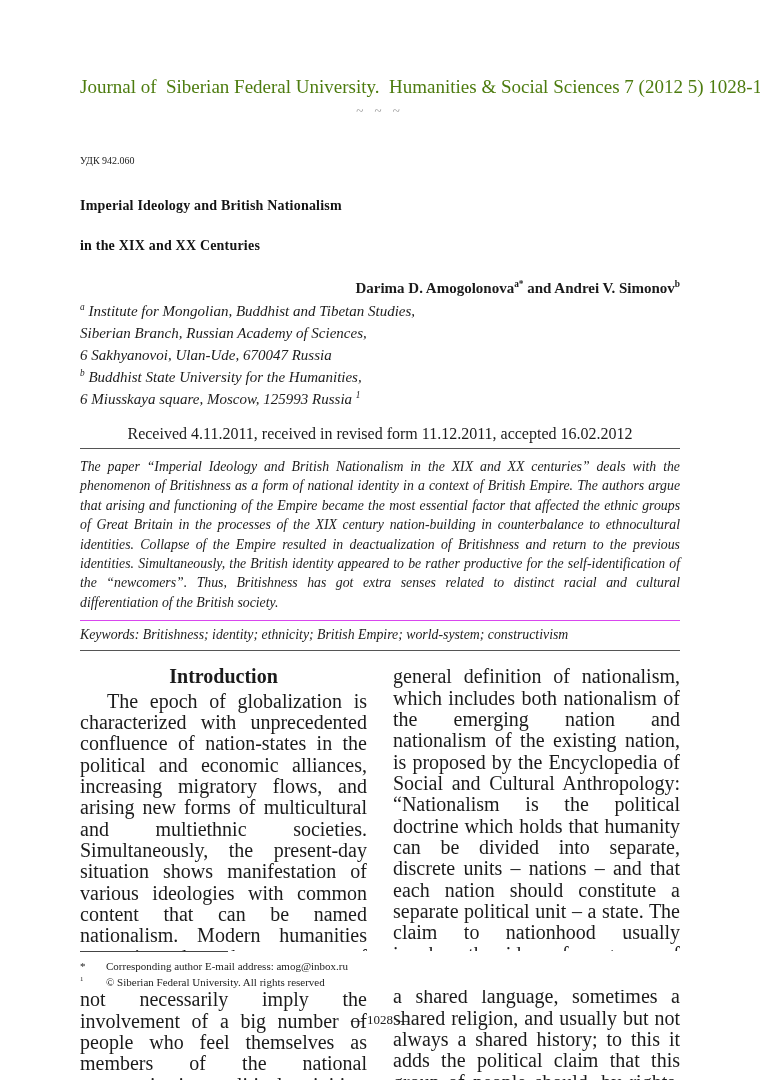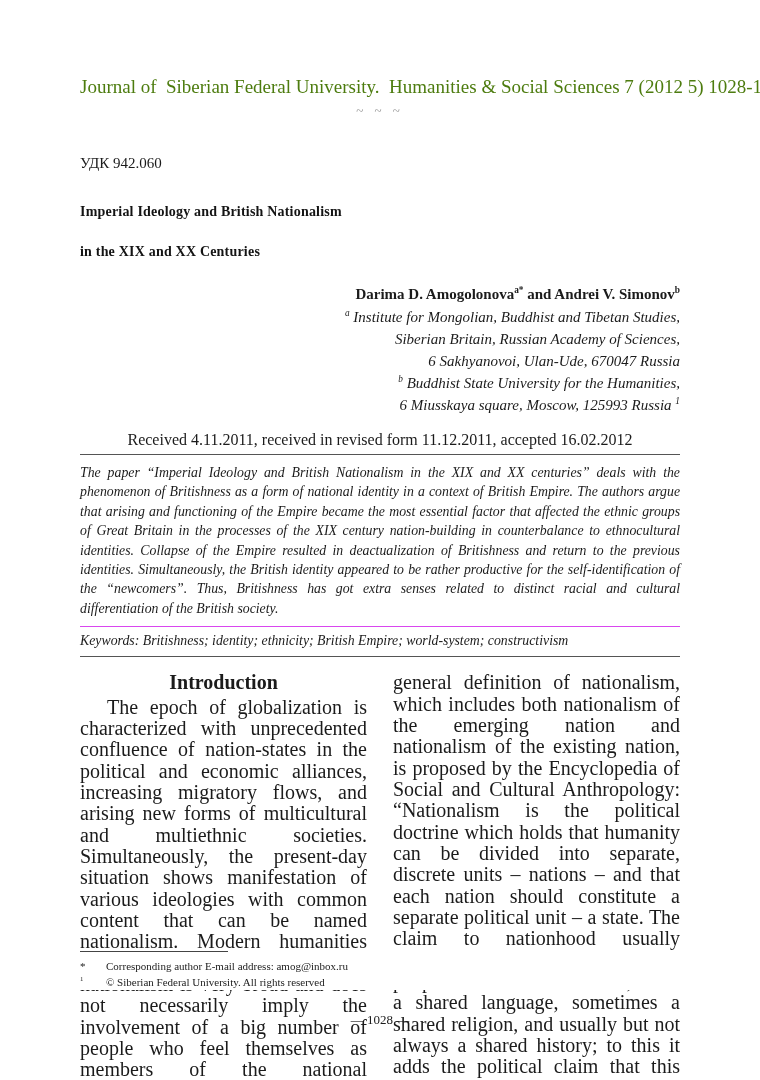--- a/index.html
+++ b/index.html
@@ -10,24 +10,24 @@
     height: 1080px;
     margin: 0 auto;
     background: #ffffff;
     font-family: "Liberation Serif", "DejaVu Serif", serif;
     color: #1b1b1b;
     overflow: hidden;
   }
   .content { position: absolute; left: 80px; top: 0; width: 600px; }
   .journal-header { margin-top: 76px; text-align: right; font-size: 19px; white-space: pre; color: #4d7c0f; }
   .tilde-sep { text-align: center; font-size: 13px; color: #8f8f8f; letter-spacing: 4px; margin-top: 5px; }
-  .udk { margin-top: 36px; font-size: 15px; }
+  .udk { margin-top: 36px; font-size: 10px; }
   .article-title { margin-top: 20px; font-size: 14px; font-weight: bold; line-height: 40px; letter-spacing: 0.2px; color: #141414; }
   .authors-line { margin-top: 14px; text-align: right; font-weight: bold; font-size: 15px; }
-  .affiliation { text-align: right; font-style: italic; font-size: 15px; line-height: 22px; margin-top: 3px; }
+  .affiliation { text-align: left; font-style: italic; font-size: 15px; line-height: 22px; margin-top: 3px; }
   sup { font-size: 0.62em; vertical-align: super; line-height: 0; }
   .received-wrap { margin-top: 15px; border-bottom: 1px solid #555; padding-bottom: 5px; }
   .received { text-align: center; font-size: 16px; }
   .abstract { margin-top: 8px; font-style: italic; font-size: 13.8px; line-height: 19.4px; text-align: justify; }
   .keywords-wrap { margin-top: 8px; border-top: 1px solid #d946ef; border-bottom: 1px solid #555; padding: 6px 0 7px 0; }
   .keywords { font-style: italic; font-size: 13.8px; }
   .columns { margin-top: 15px; display: flex; justify-content: space-between; }
   .col { width: 287px; font-size: 20px; line-height: 21.35px; text-align: justify; }
   .section-heading { font-weight: bold; text-align: center; margin-bottom: 3px; }
   .first-indent { text-indent: 27px; }
@@ -51,21 +51,21 @@
 
     <h1 class="article-title">
       <span>Imperial Ideology and British Nationalism</span><br>
       <span>in the XIX and XX Centuries</span>
     </h1>
 
     <div class="authors-line"><span>Darima D. Amogolonova</span><sup>a*</sup><span> and </span><span>Andrei V. Simonov</span><sup>b</sup></div>
 
     <div class="affiliation">
       <div><sup>a</sup><span> Institute for Mongolian, Buddhist and Tibetan Studies,</span></div>
-      <div>Siberian Britain, Russian Academy of Sciences,</div>
+      <div>Siberian Branch, Russian Academy of Sciences,</div>
       <div>6 Sakhyanovoi, Ulan-Ude, 670047 Russia</div>
       <div><sup>b</sup><span> Buddhist State University for the Humanities,</span></div>
       <div><span>6 Miusskaya square, Moscow, 125993 Russia </span><sup>1</sup></div>
     </div>
 
     <div class="received-wrap">
       <div class="received">Received 4.11.2011, received in revised form 11.12.2011, accepted 16.02.2012</div>
     </div>
 
     <p class="abstract">The paper “Imperial Ideology and British Nationalism in the XIX and XX centuries” deals with the phenomenon of Britishness as a form of national identity in a context of British Empire. The authors argue that arising and functioning of the Empire became the most essential factor that affected the ethnic groups of Great Britain in the processes of the XIX century nation-building in counterbalance to ethnocultural identities. Collapse of the Empire resulted in deactualization of Britishness and return to the previous identities. Simultaneously, the British identity appeared to be rather productive for the self-identification of the “newcomers”. Thus, Britishness has got extra senses related to distinct racial and cultural differentiation of the British society.</p>

